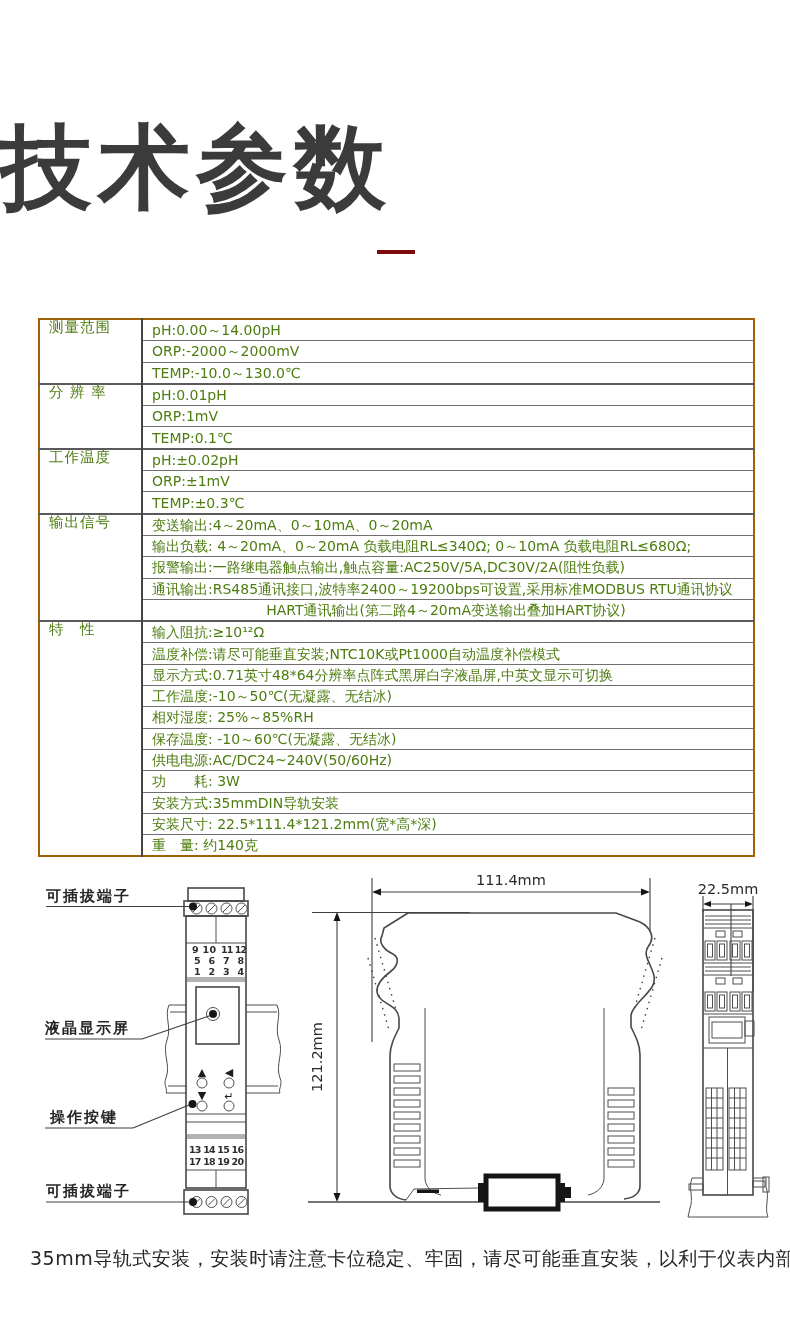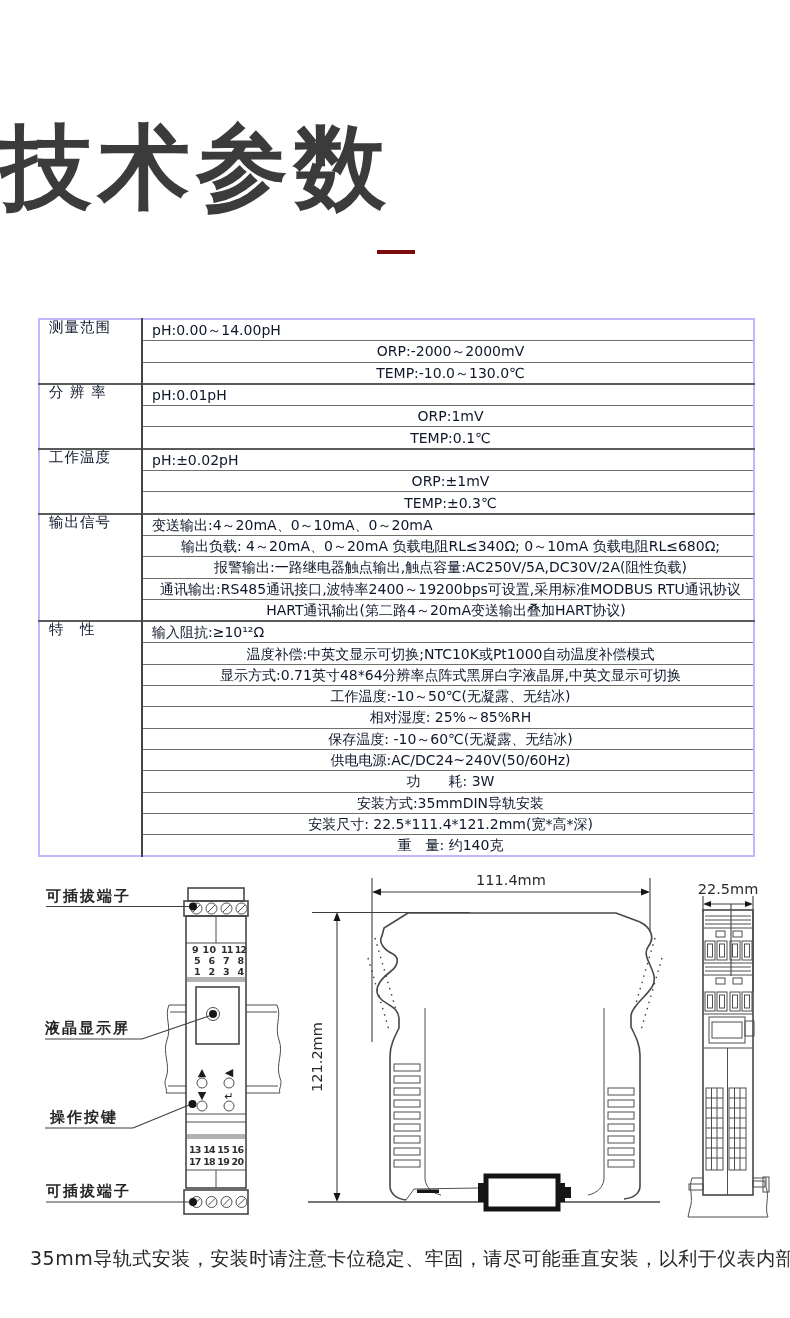--- a/index.html
+++ b/index.html
@@ -8,29 +8,29 @@
     font-family:"DejaVu Sans","Liberation Sans",sans-serif;color:#2f2f2f;overflow:hidden;
   }
   .page-title{
     position:absolute;top:122px;left:0;width:790px;
     font-size:92px;line-height:1;font-weight:bold;color:#3b3b3b;letter-spacing:6px;
   }
   .red-divider{position:absolute;top:250px;left:377px;width:38px;height:4px;background:#7c0b0b;}
   .spec-table{
     position:absolute;top:318px;left:38px;width:717px;
     border-collapse:collapse;table-layout:fixed;
-    font-size:14px;color:#0f172a;border:2px solid #c4b5fd;
+    font-size:14px;color:#4d7c0f;border:2px solid #a16207;
   }
   .spec-table td{height:20.3px;padding:0 4px 0 9px;line-height:1;white-space:nowrap;overflow:hidden;}
   .label-cell{
     width:88px;border-right:2px solid #454545;vertical-align:top;
     padding-top:4px;font-size:14.5px;letter-spacing:1px;
   }
   tr.section-start td{border-top:2px solid #5a5a5a;}
-  td.inner{border-top:1px solid #6f6f6f;text-align:center;}
+  td.inner{border-top:1px solid #6f6f6f;}
   td.center{text-align:center;padding-left:0;}
   .footnote{
     position:absolute;top:1246px;left:30px;width:740px;
     font-size:19px;color:#262626;letter-spacing:0.5px;white-space:nowrap;
   }
   .diagram-svg{position:absolute;top:852px;left:0;}
   svg text{font-family:"DejaVu Sans","Liberation Sans",sans-serif;}
   .dwg{stroke:#474747;fill:none;stroke-width:1.6;}
   .dwg-thin{stroke:#4f4f4f;fill:none;stroke-width:1;}
   .dim{stroke:#3f3f3f;fill:none;stroke-width:1.1;}
@@ -94,21 +94,21 @@
         <td class="value-cell inner">通讯输出:RS485通讯接口,波特率2400～19200bps可设置,采用标准MODBUS RTU通讯协议</td>
       </tr>
       <tr>
         <td class="value-cell inner center">HART通讯输出(第二路4～20mA变送输出叠加HART协议)</td>
       </tr>
       <tr class="section-start">
         <td class="label-cell" rowspan="11">特　性</td>
         <td class="value-cell">输入阻抗:≥10¹²Ω</td>
       </tr>
       <tr>
-        <td class="value-cell inner">温度补偿:中英文显示可切换;NTC10K或Pt1000自动温度补偿模式</td>
+        <td class="value-cell inner">温度补偿:请尽可能垂直安装;NTC10K或Pt1000自动温度补偿模式</td>
       </tr>
       <tr>
         <td class="value-cell inner">显示方式:0.71英寸48*64分辨率点阵式黑屏白字液晶屏,中英文显示可切换</td>
       </tr>
       <tr>
         <td class="value-cell inner">工作温度:-10～50℃(无凝露、无结冰)</td>
       </tr>
       <tr>
         <td class="value-cell inner">相对湿度: 25%～85%RH</td>
       </tr>

